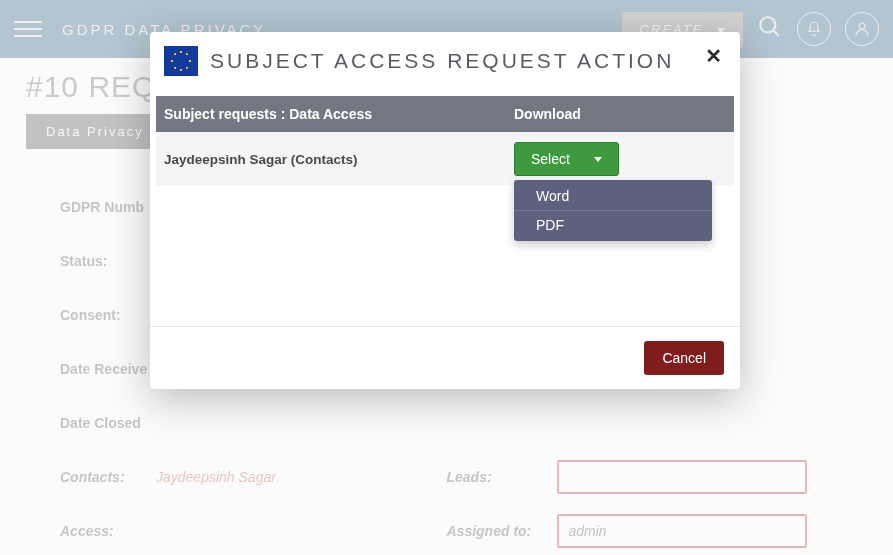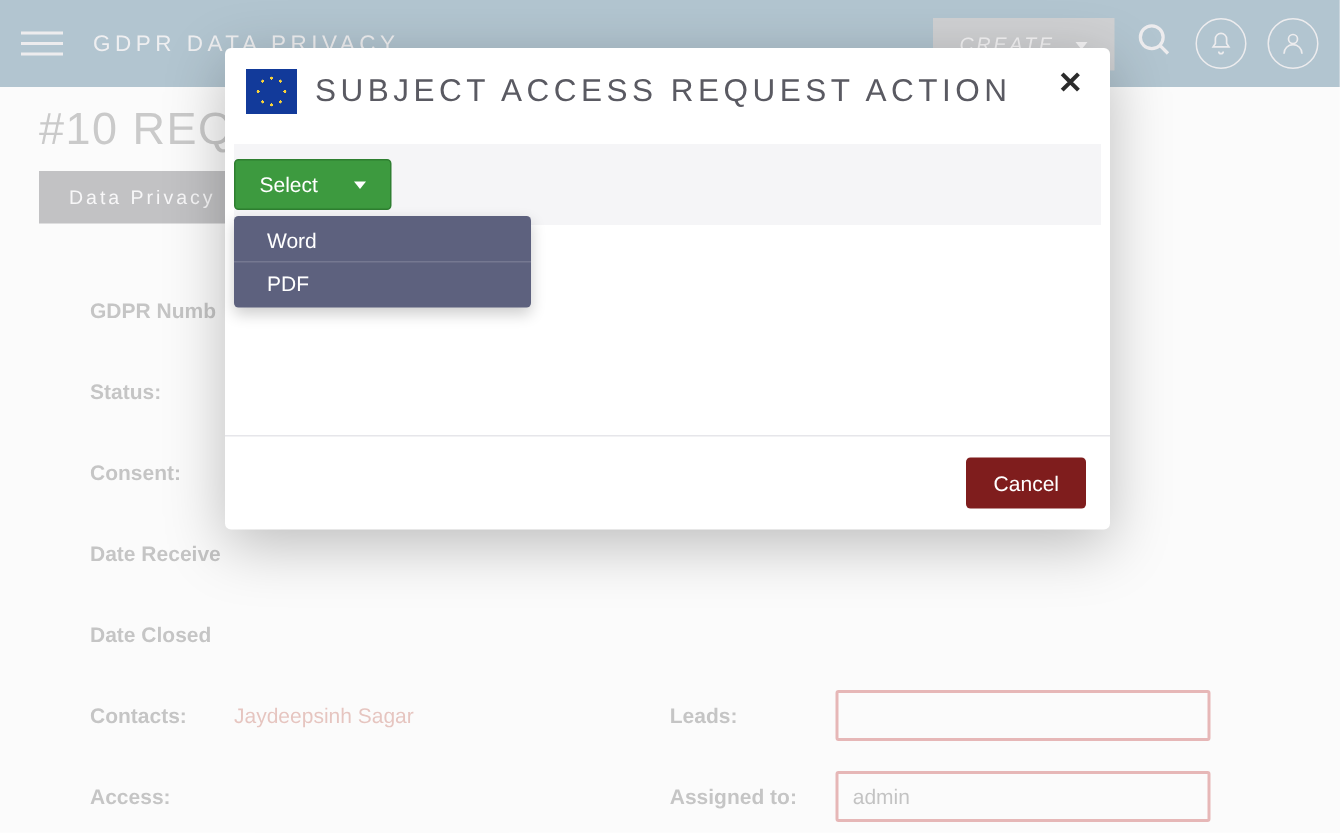--- a/index.html
+++ b/index.html
@@ -52,21 +52,21 @@
     font-size: 30px; font-weight: 300; color:#5a5a5a; letter-spacing:1px;
     margin-bottom: 10px;
   }
   .tabbar { display:flex; }
   .tab {
     background:#404046; color:#f3f2f6; font-size:13px; letter-spacing:2px;
     padding:10px 20px; cursor:pointer;
   }
   .form-area { margin-top: 36px; }
   .form-row { display:flex; align-items:center; min-height:44px; margin-bottom:10px; }
-  .form-row .col { display:flex; align-items:center; flex:1; }
+  .form-row .col { display:flex; align-items:center; flex:1;font-style:italic; }
   .flabel { width:130px; font-size:14px; font-weight:600; color:#4b4b4b; padding-left:34px; }
   .flabel2 { width:110px; font-size:14px; font-weight:600; color:#4b4b4b; }
   .fval { flex:1; font-size:14px; color:#444; }
   .fval.link { color:#b84b3a; }
   .fval.input {
     border:2px solid #b91c1c; background:#fff; height:34px; border-radius:2px;
     max-width:250px;
   }
   .fval.inputpad { padding:0 10px; display:flex; align-items:center; }
 
@@ -239,21 +239,26 @@
 <div class="modal">
   <div class="modal-header">
     <div class="eu-flag">
         <div class="stars"></div>
       </div>
     <div class="modal-title">SUBJECT ACCESS REQUEST ACTION</div>
     <div class="close-x">✕</div>
   </div>
 
   <div class="modal-body">
+    <div class="thead">
+      <div class="c1">Subject requests : Data Access</div>
+      <div class="c2">Download</div>
+    </div>
     <div class="trow">
+      <div class="c1">Jaydeepsinh Sagar (Contacts)</div>
       <div class="c2">
         <button class="select-btn">
           <span>Select</span>
           <span class="caret"></span>
         </button>
         <div class="dropdown">
           <div class="opt">Word</div>
           <div class="opt">PDF</div>
         </div>
       </div>

